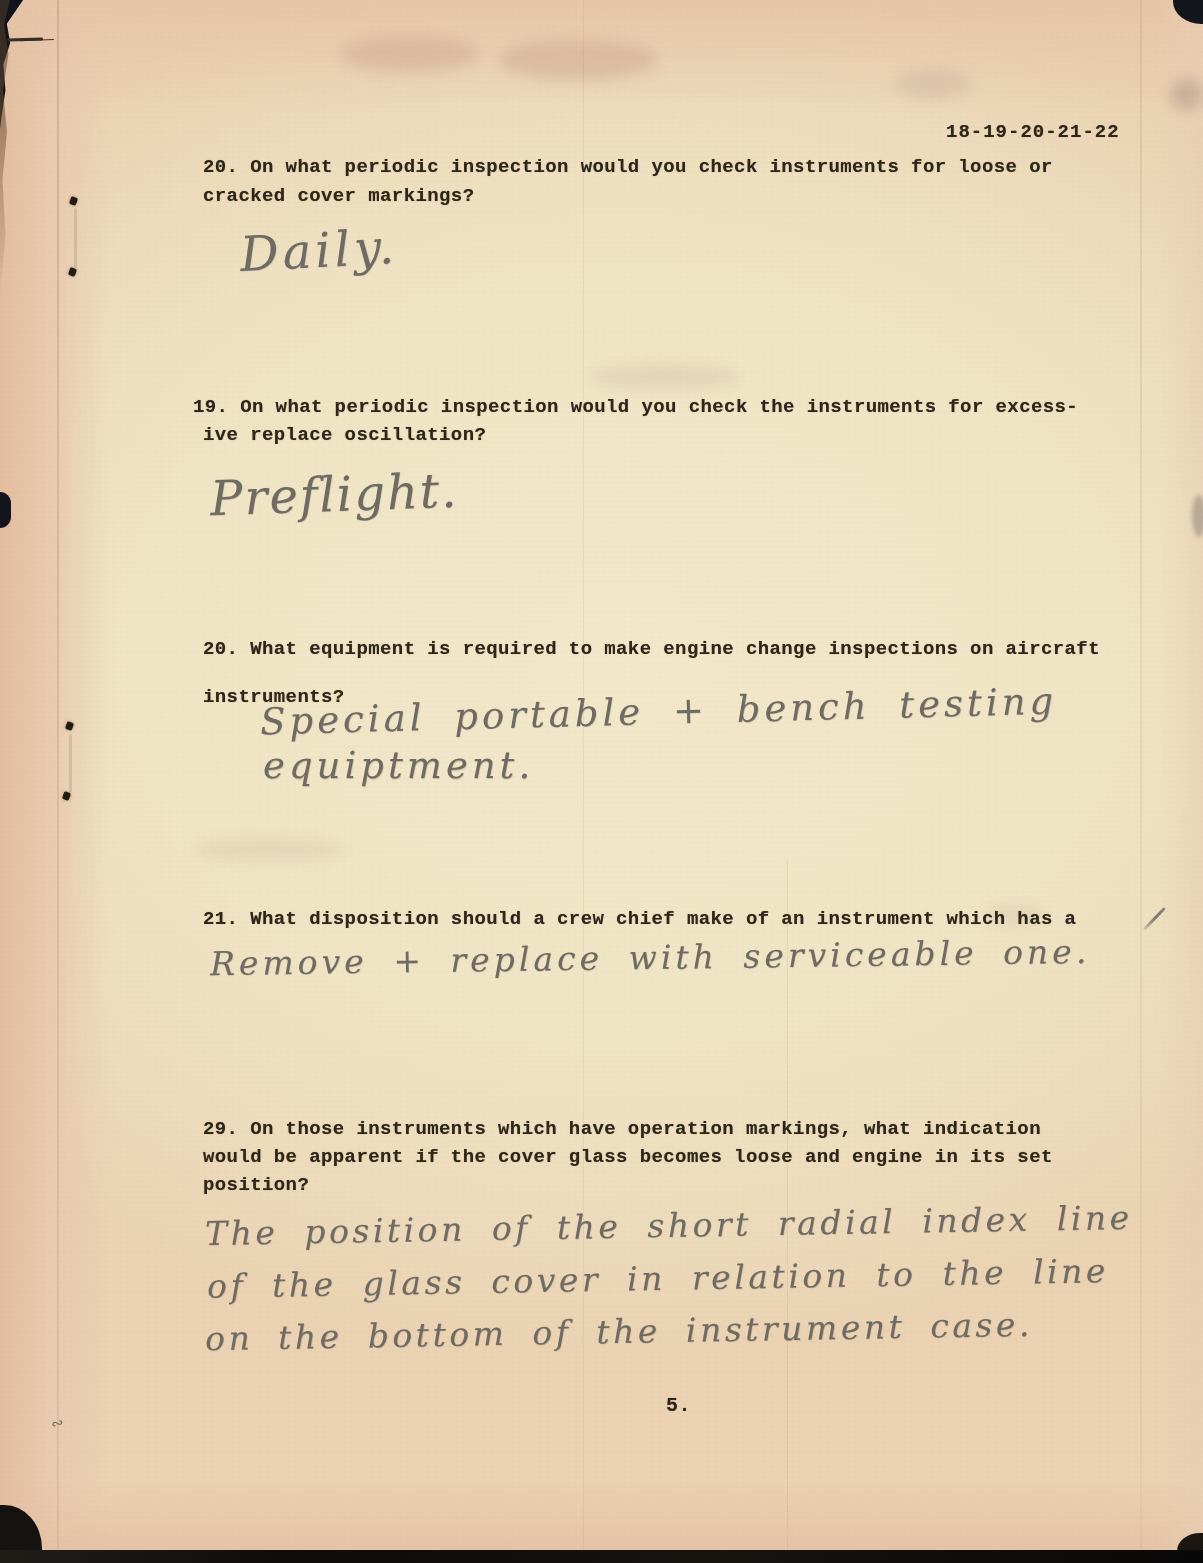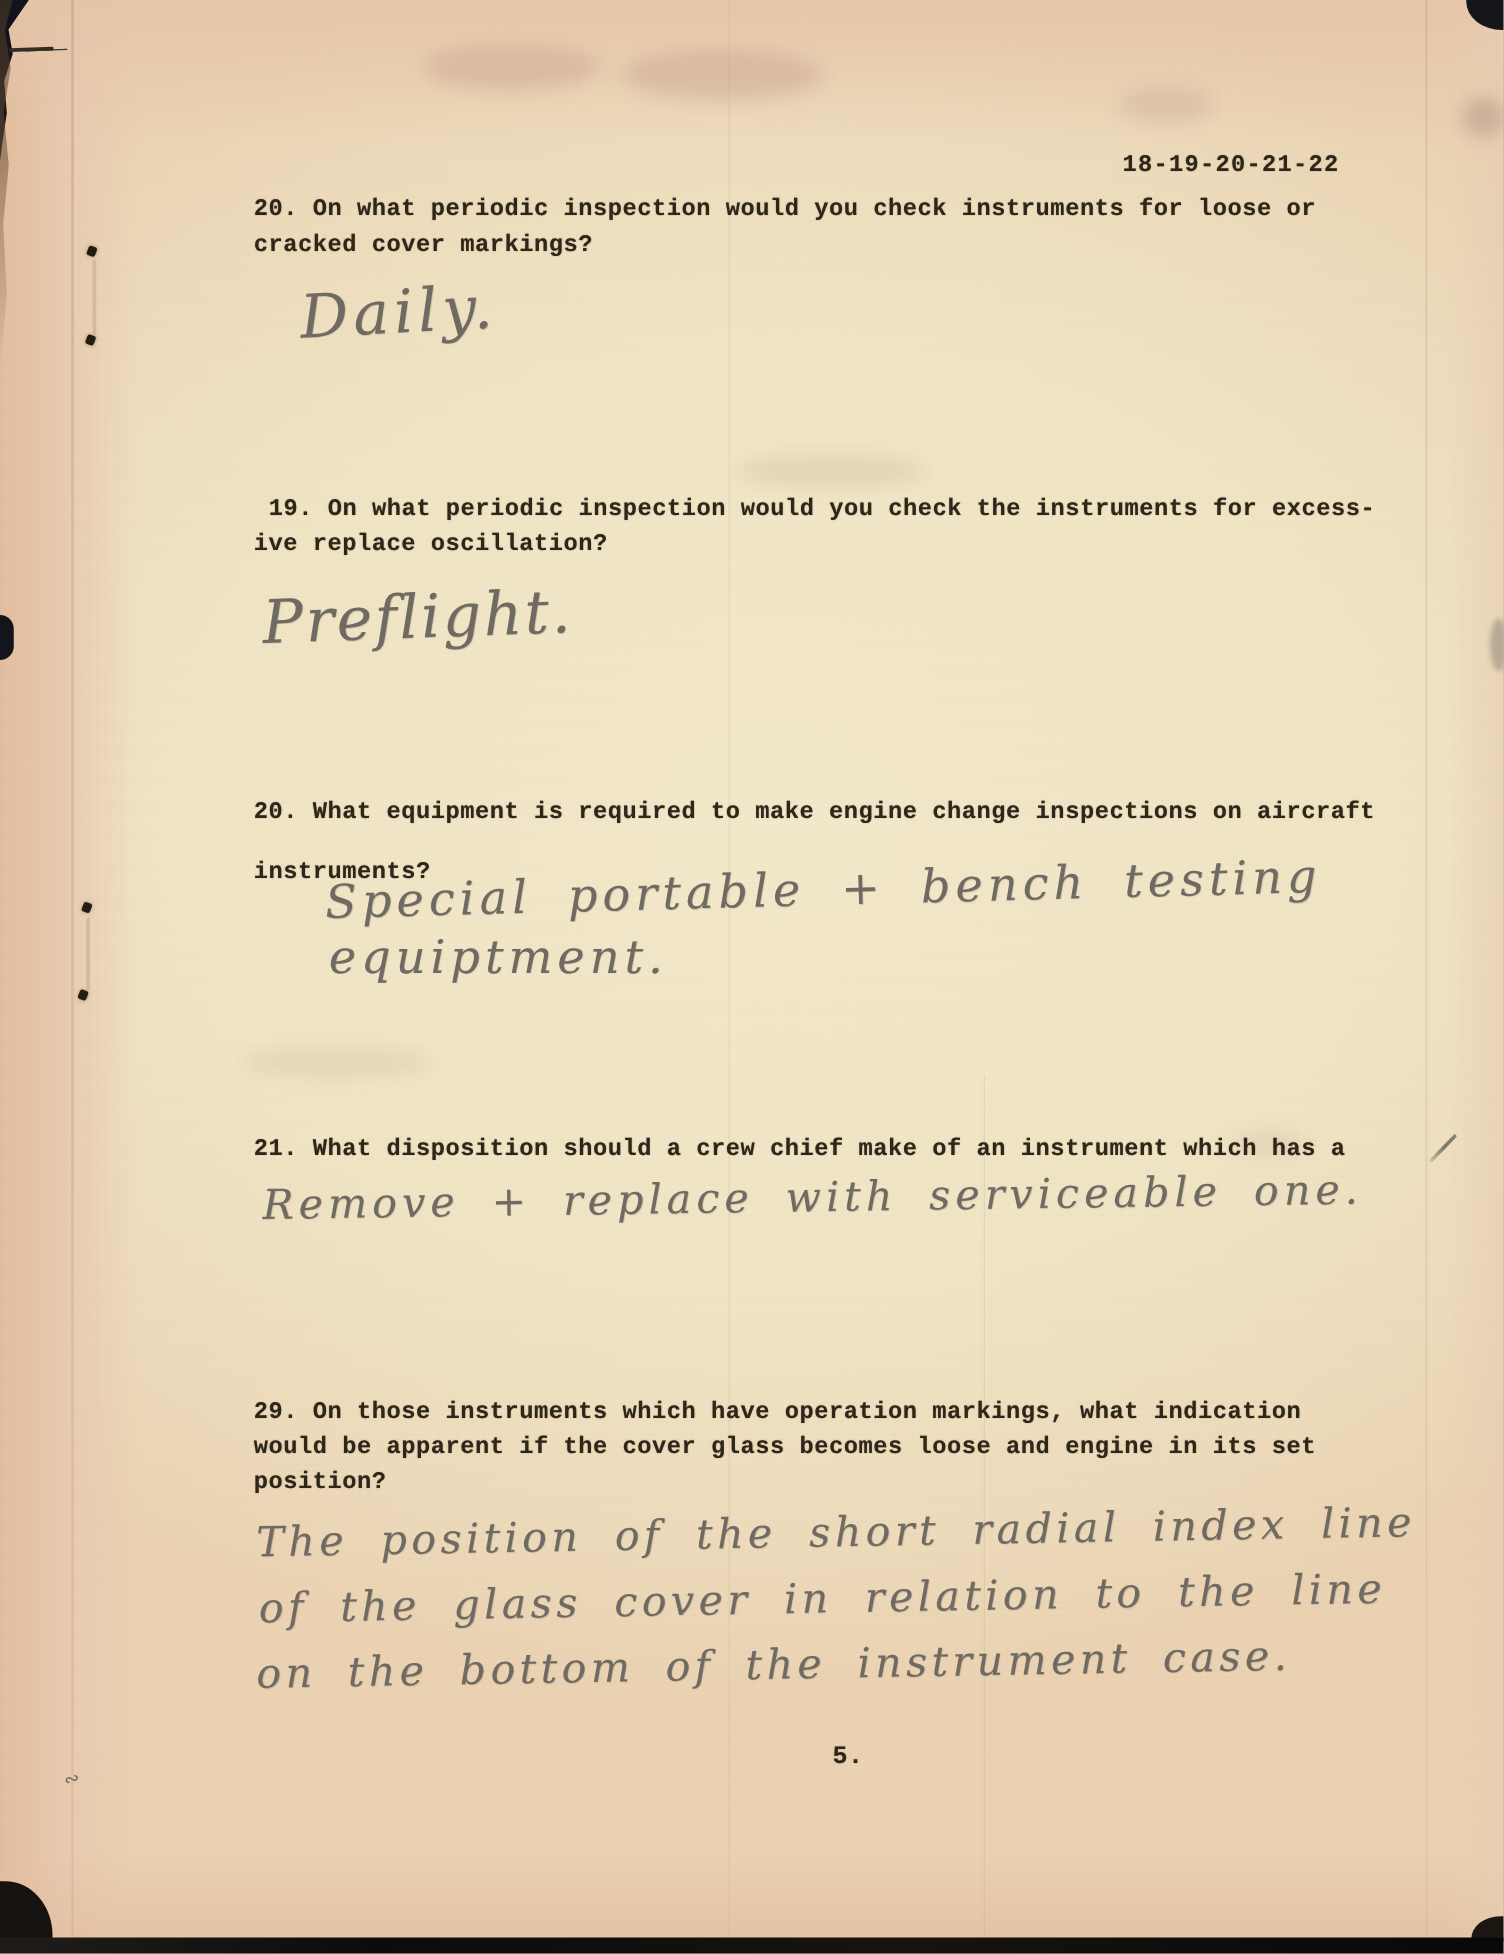--- a/index.html
+++ b/index.html
@@ -59,21 +59,21 @@
 
   .slash-mark { position:absolute; left:1144px; top:928px; width:30px; height:3px;
     background:linear-gradient(90deg, rgba(125,120,112,.25), #78736b 55%, #8d8880);
     border-radius:2px; transform:rotate(-46deg); transform-origin:0 50%; }
   .squiggle { position:absolute; left:51px; top:1414px; color:#6f695f; font-size:15px;
     font-family:"DejaVu Serif", serif; transform:rotate(-15deg); }
 
   
   .typed { position:absolute; color:#2e2619; font-size:19px; font-weight:700;
     letter-spacing:.4px; white-space:pre; text-shadow:0 0 1px rgba(46,34,20,.45); }
-  .header-ref { letter-spacing:1px; }
+  .header-ref { letter-spacing:1px;margin-left:48px; }
 
   
   .hw { position:absolute; font-family:"DejaVu Serif", serif; font-style:italic;
     color:#6f6a62; white-space:pre; text-shadow:.5px .5px .8px rgba(100,95,88,.35); }
 </style>
 </head>
 <body>
 
 <div class="scan">
 
@@ -115,21 +115,21 @@
 
   <div class="slash-mark"></div>
   <div class="squiggle">∾</div>
 
   <div class="typed header-ref" style="left:898px; top:121px;">18-19-20-21-22</div>
 
   <div class="typed" style="left:203px; top:156px;">20. On what periodic inspection would you check instruments for loose or</div>
   <div class="typed" style="left:203px; top:185px;">cracked cover markings?</div>
   <div class="hw" style="left:240px; top:222px; font-size:48px; letter-spacing:4px; transform:rotate(-3deg);">Daily.</div>
 
-  <div class="typed" style="left:215px; top:396px;text-align:right;">19. On what periodic inspection would you check the instruments for excess-</div>
+  <div class="typed" style="left:193px; top:396px;text-align:right;">19. On what periodic inspection would you check the instruments for excess-</div>
   <div class="typed" style="left:203px; top:424px;">ive replace oscillation?</div>
   <div class="hw" style="left:210px; top:466px; font-size:48px; letter-spacing:2px; transform:rotate(-2deg);">Preflight.</div>
 
   <div class="typed" style="left:203px; top:638px;">20. What equipment is required to make engine change inspections on aircraft</div>
   <div class="typed" style="left:203px; top:666px;margin-top:20px;">instruments?</div>
   <div class="hw" style="left:260px; top:690px; font-size:37px; letter-spacing:4px; word-spacing:13px; transform:rotate(-1.5deg);">Special portable + bench testing</div>
   <div class="hw" style="left:263px; top:744px; font-size:37px; letter-spacing:4px;">equiptment.</div>
 
   <div class="typed" style="left:203px; top:908px;">21. What disposition should a crew chief make of an instrument which has a</div>
   <div class="hw" style="left:210px; top:938px; font-size:33px; letter-spacing:4px; word-spacing:11px; transform:rotate(-0.8deg);">Remove + replace with serviceable one.</div>

